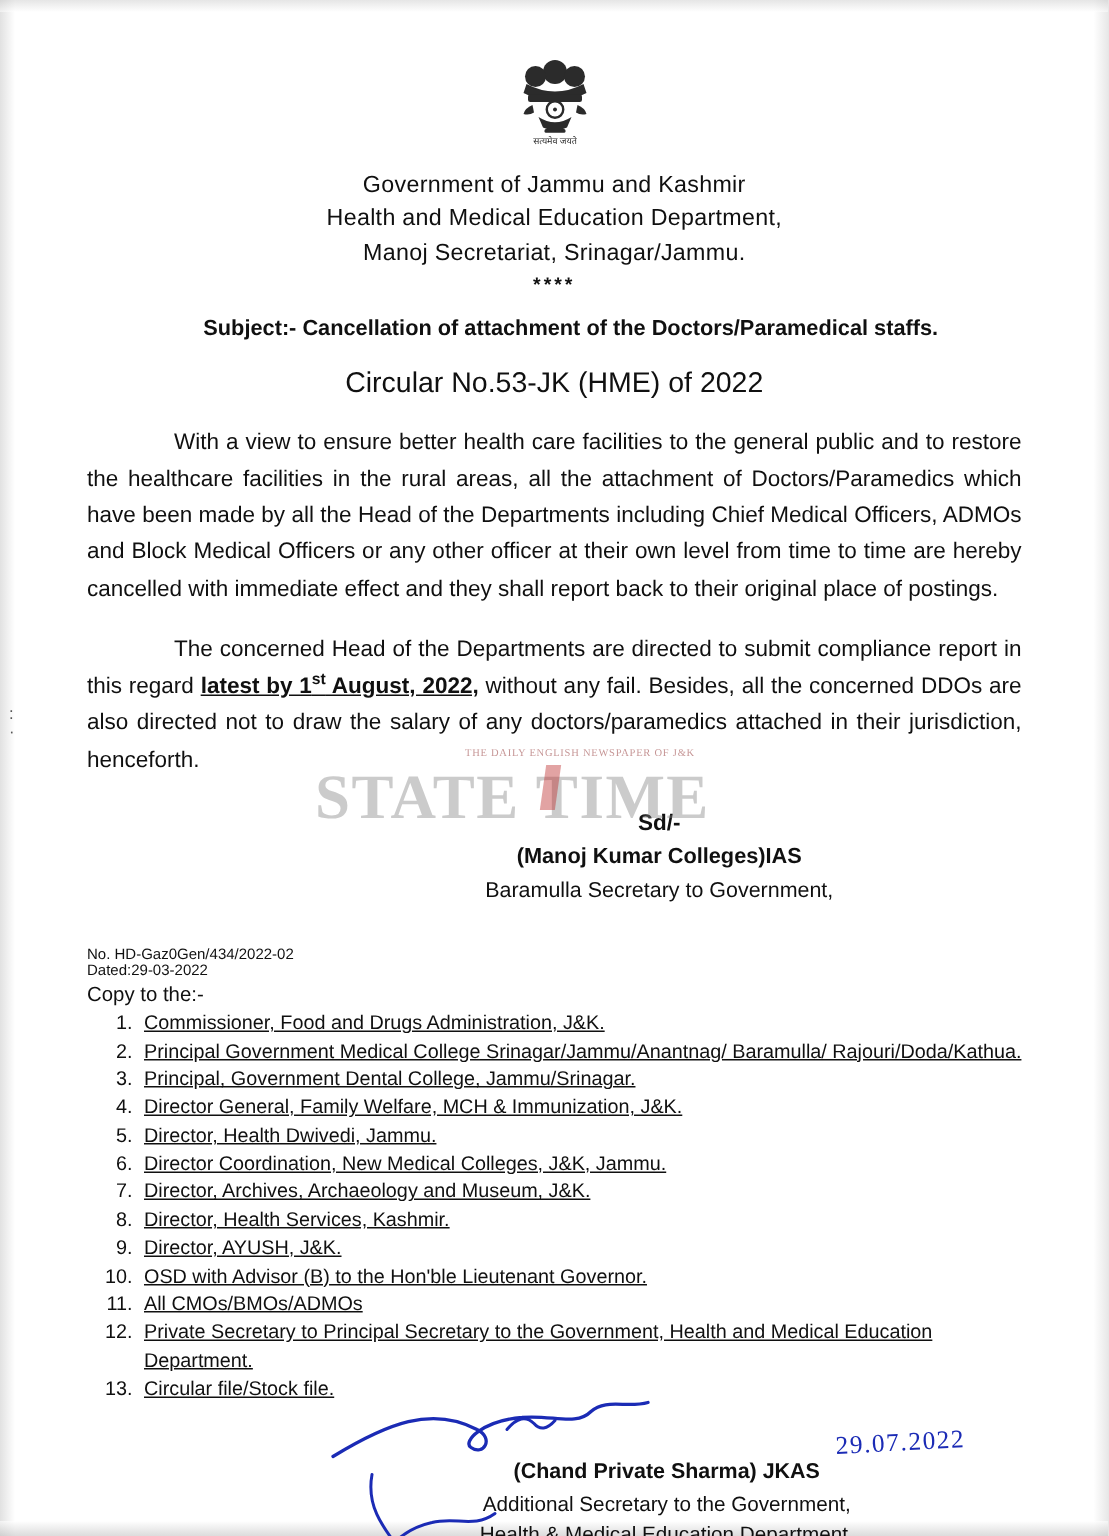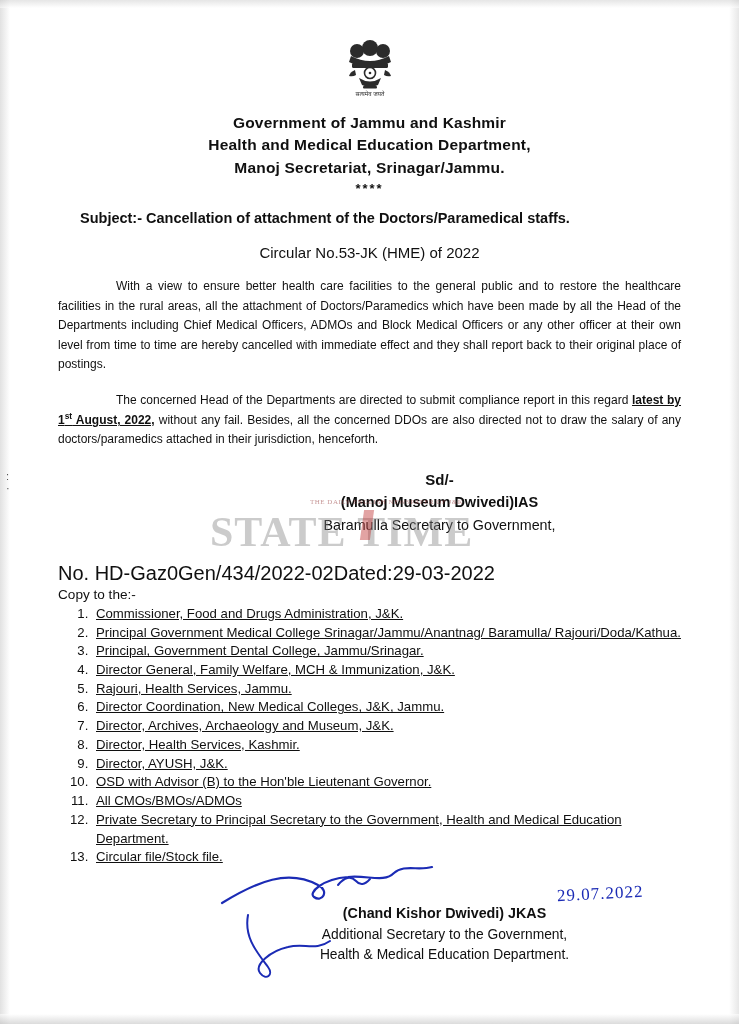--- a/index.html
+++ b/index.html
@@ -56,52 +56,52 @@
   .emblem {
     display: inline-block;
     width: 62px;
     height: 68px;
     line-height: 1;
   }
   
   .gov-head {
     text-align: center;
     margin-top: 6px;
-    font-weight: bold;
+    font-weight: normal;
     font-size: 15.5px;
     line-height: 1.45;
     letter-spacing: .2px;
   }
   .stars {
     text-align: center;
     font-size: 13px;
     letter-spacing: 2px;
     margin-top: 2px;
     font-weight: bold;
   }
   .subject {
     margin-top: 14px;
     font-weight: bold;
     font-size: 14.5px;
-    text-align: left;
+    text-align: center;
     padding-left: 22px;
   }
   .circular-no {
     text-align: center;
     margin-top: 18px;
-    font-size: 15px;
+    font-size: 19px;
   }
   .dated-top {
     text-align: center;
     margin-top: 4px;
     font-size: 14.5px;
   }
   .para {
     margin-top: 16px;
-    font-size: 12px;
+    font-size: 15px;
     line-height: 1.62;
     text-align: justify;
     text-justify: inter-word;
   }
   .para.indent::before {
     content: "";
     display: inline-block;
     width: 58px;
   }
   .bold-underline {
@@ -155,23 +155,24 @@
     top: 2px;
     width: 10px;
     height: 30px;
     background: rgba(190,50,50,.45);
     transform: skewX(-8deg);
   }
 
   
   .ref-row {
     display: flex;
-    justify-content: flex-start;
+    justify-content: space-between;
     margin-top: 26px;
-    font-size: 20px;
+    font-size: 10px;
+    flex-direction: column;
   }
   .copy-to {
     margin-top: 2px;
     font-size: 13.6px;
   }
   ol.recipients {
     margin: 3px 0 0 0;
     padding-left: 34px;
     font-size: 13.2px;
     line-height: 1.42;
@@ -276,37 +277,37 @@
     <div class="subject">Subject:- Cancellation of attachment of the Doctors/Paramedical staffs.</div>
 
     <div class="circular-no">Circular No.53-JK (HME) of 2022</div>
 
     <div class="para indent">With a view to ensure better health care facilities to the general public and to restore the healthcare facilities in the rural areas, all the attachment of Doctors/Paramedics which have been made by all the Head of the Departments including Chief Medical Officers, ADMOs and Block Medical Officers or any other officer at their own level from time to time are hereby cancelled with immediate effect and they shall report back to their original place of postings.</div>
 
     <div class="para indent"><span>The concerned Head of the Departments are directed to submit compliance report in this regard </span><span class="bold-underline">latest by 1<sup>st</sup> August, 2022,</span><span> without any fail. Besides, all the concerned DDOs are also directed not to draw the salary of any doctors/paramedics attached in their jurisdiction, henceforth.</span></div>
 
     <div class="sign-block">
       <div class="sign-sd">Sd/-</div>
-      <div class="sign-name">(Manoj Museum Dwivedi)IAS</div>
+      <div class="sign-name">(Manoj Kumar Colleges)IAS</div>
       <div>Baramulla Secretary to Government,</div>
     </div>
 
     <div class="ref-row">
       <div>No. HD-Gaz0Gen/434/2022-02</div>
       <div>Dated:29-03-2022</div>
     </div>
 
     <div class="copy-to">Copy to the:-</div>
 
     <ol class="recipients">
       <li>Commissioner, Food and Drugs Administration, J&amp;K.</li>
       <li>Principal Government Medical College Srinagar/Jammu/Anantnag/ Baramulla/ Rajouri/Doda/Kathua.</li>
       <li>Principal, Government Dental College, Jammu/Srinagar.</li>
       <li>Director General, Family Welfare, MCH &amp; Immunization, J&amp;K.</li>
-      <li>Rajouri, Health Services, Jammu.</li>
+      <li>Director, Health Dwivedi, Jammu.</li>
       <li>Director Coordination, New Medical Colleges, J&amp;K, Jammu.</li>
       <li>Director, Archives, Archaeology and Museum, J&amp;K.</li>
       <li>Director, Health Services, Kashmir.</li>
       <li>Director, AYUSH, J&amp;K.</li>
       <li>OSD with Advisor (B) to the Hon'ble Lieutenant Governor.</li>
       <li>All CMOs/BMOs/ADMOs</li>
       <li>Private Secretary to Principal Secretary to the Government, Health and Medical Education Department.</li>
       <li>Circular file/Stock file.</li>
     </ol>
 
@@ -316,21 +317,21 @@
         <svg width="230" height="56" viewBox="0 0 230 56" xmlns="http://www.w3.org/2000/svg">
           <path d="M4 40 C40 18, 70 6, 100 22 C112 28, 104 40, 96 34 C90 30, 104 16, 130 14 C150 12, 166 20, 176 10 C186 1, 200 8, 214 4" fill="none" stroke="#1b2bb5" stroke-width="2.2" stroke-linecap="round"></path>
           <path d="M120 22 q10 -12 18 -4 q6 7 14 -2" fill="none" stroke="#1b2bb5" stroke-width="2" stroke-linecap="round"></path>
         </svg>
       </span>
       <span class="sig-svg2">
         <svg width="150" height="72" viewBox="0 0 150 72" xmlns="http://www.w3.org/2000/svg">
           <path d="M10 4 C6 26, 18 40, 30 56 C36 64, 28 70, 22 62 C16 54, 32 40, 50 36 C66 32, 78 40, 92 30" fill="none" stroke="#1b2bb5" stroke-width="2" stroke-linecap="round"></path>
         </svg>
       </span>
-      <div class="bottom-name">(Chand Kishor Dwivedi) JKAS</div>
+      <div class="bottom-name">(Chand Private Sharma) JKAS</div>
       <div>Additional Secretary to the Government,</div>
       <div>Health &amp; Medical Education Department.</div>
     </div>
 
   </div>
 
   <div class="watermark">
     <span>STATE TIME</span>
     <span class="wm-sub">THE DAILY ENGLISH NEWSPAPER OF J&amp;K</span>
     <span class="wm-red"></span>

